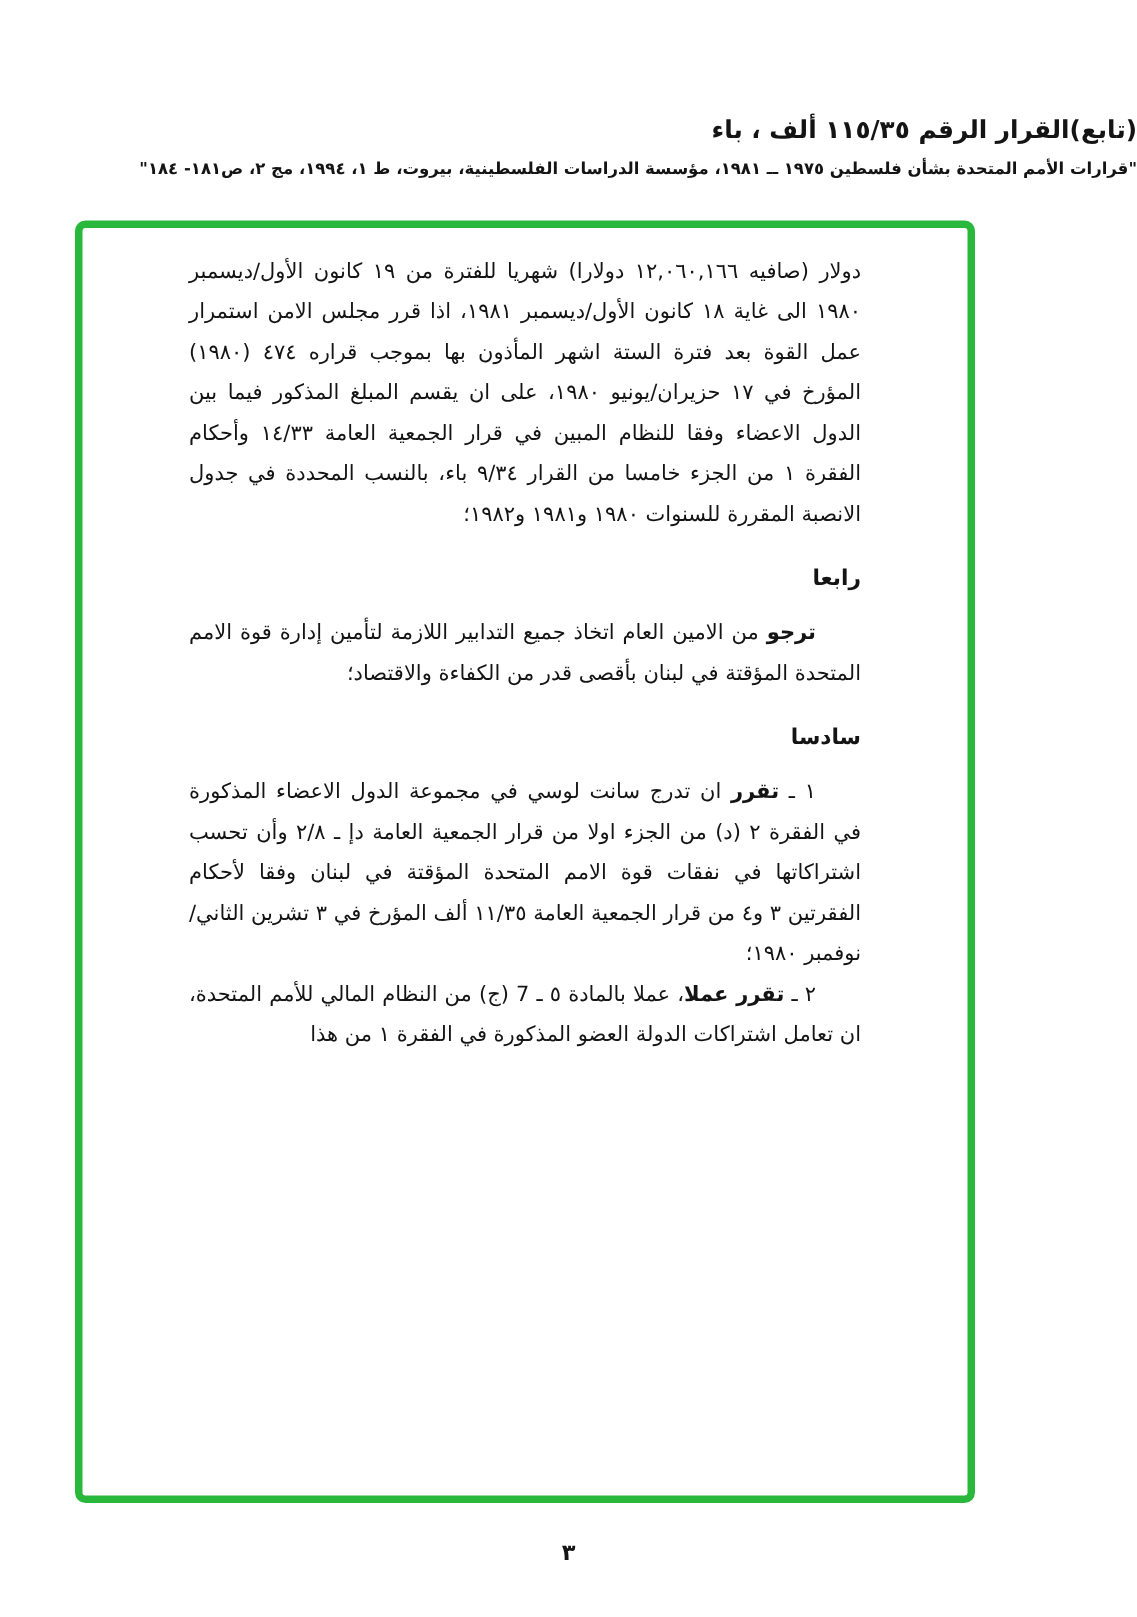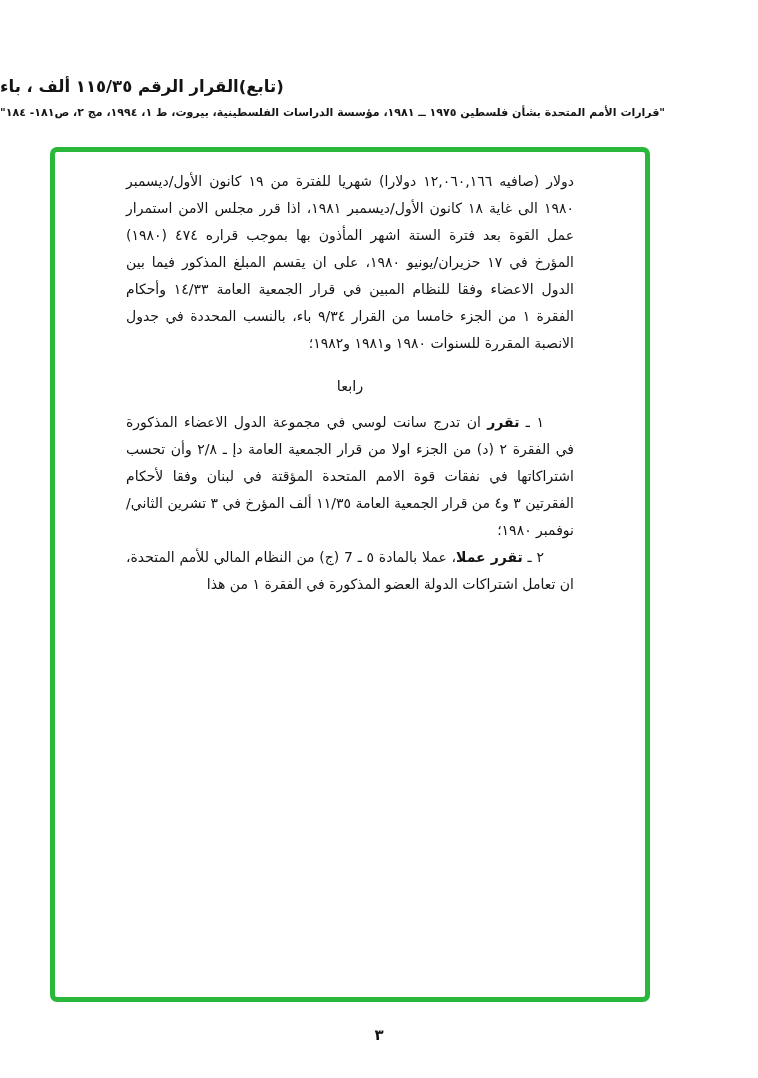--- a/index.html
+++ b/index.html
@@ -16,21 +16,21 @@
     overflow: hidden;
   }
   .page {
     position: relative;
     width: 758px;
     height: 1078px;
     background: #ffffff;
   }
   .doc-header {
     padding-top: 76px;
-    text-align: left;
+    text-align: right;
     direction: rtl;
   }
   .doc-title {
     font-size: 16.5px;
     font-weight: 700;
     line-height: 22px;
   }
   .doc-source {
     margin-top: 7px;
     font-size: 11px;
@@ -58,22 +58,22 @@
     line-height: 27px;
     text-align: justify;
   }
   .para {
     margin: 0;
   }
   .para.indent {
     text-indent: 30px;
   }
   .sec-heading {
-    text-align: center;
-    font-weight: 400;
+    text-align: right;
+    font-weight: 700;
     font-size: 14.5px;
     margin: 16px 0 9px 0;
   }
   .run-bold {
     font-weight: 700;
   }
   .page-number {
     position: absolute;
     top: 1026px;
     left: 0;
@@ -91,20 +91,22 @@
 
   <div class="doc-header">
     <div class="doc-title">(تابع)القرار الرقم ١١٥/٣٥ ألف ، باء</div>
     <div class="doc-source">"قرارات الأمم المتحدة بشأن فلسطين ١٩٧٥ ــ ١٩٨١، مؤسسة الدراسات الفلسطينية، بيروت، ط ١، ١٩٩٤، مج ٢، ص١٨١- ١٨٤"</div>
   </div>
 
   <div class="annotation-box" style="border-color: rgb(42, 184, 60);">
     <div class="content">
         <p class="para"><span>دولار (صافيه ١٢,٠٦٠,١٦٦ دولارا) شهريا للفترة من ١٩ كانون الأول/ديسمبر ١٩٨٠ الى غاية ١٨ كانون الأول/ديسمبر ١٩٨١، اذا قرر مجلس الامن استمرار عمل القوة بعد فترة الستة اشهر المأذون بها بموجب قراره ٤٧٤ (١٩٨٠) المؤرخ في ١٧ حزيران/يونيو ١٩٨٠، على ان يقسم المبلغ المذكور فيما بين الدول الاعضاء وفقا للنظام المبين في قرار الجمعية العامة ١٤/٣٣ وأحكام الفقرة ١ من الجزء خامسا من القرار ٩/٣٤ باء، بالنسب المحددة في جدول الانصبة المقررة للسنوات ١٩٨٠ و١٩٨١ و١٩٨٢؛</span></p>
         <div class="sec-heading">رابعا</div>
+        <p class="para indent"><span class="run-bold">ترجو</span><span> من الامين العام اتخاذ جميع التدابير اللازمة لتأمين إدارة قوة الامم المتحدة المؤقتة في لبنان بأقصى قدر من الكفاءة والاقتصاد؛</span></p>
+        <div class="sec-heading">سادسا</div>
         <p class="para indent"><span>١ ـ </span><span class="run-bold">تقرر</span><span> ان تدرج سانت لوسي في مجموعة الدول الاعضاء المذكورة في الفقرة ٢ (د) من الجزء اولا من قرار الجمعية العامة دإ ـ ٢/٨ وأن تحسب اشتراكاتها في نفقات قوة الامم المتحدة المؤقتة في لبنان وفقا لأحكام الفقرتين ٣ و٤ من قرار الجمعية العامة ١١/٣٥ ألف المؤرخ في ٣ تشرين الثاني/نوفمبر ١٩٨٠؛</span></p>
         <p class="para indent"><span>٢ ـ </span><span class="run-bold">تقرر عملا</span><span>، عملا بالمادة ٥ ـ 7 (ج) من النظام المالي للأمم المتحدة، ان تعامل اشتراكات الدولة العضو المذكورة في الفقرة ١ من هذا</span></p>
       </div>
   </div>
 
   <div class="page-number">٣</div>
 
 </div>
 
 </body></html>

